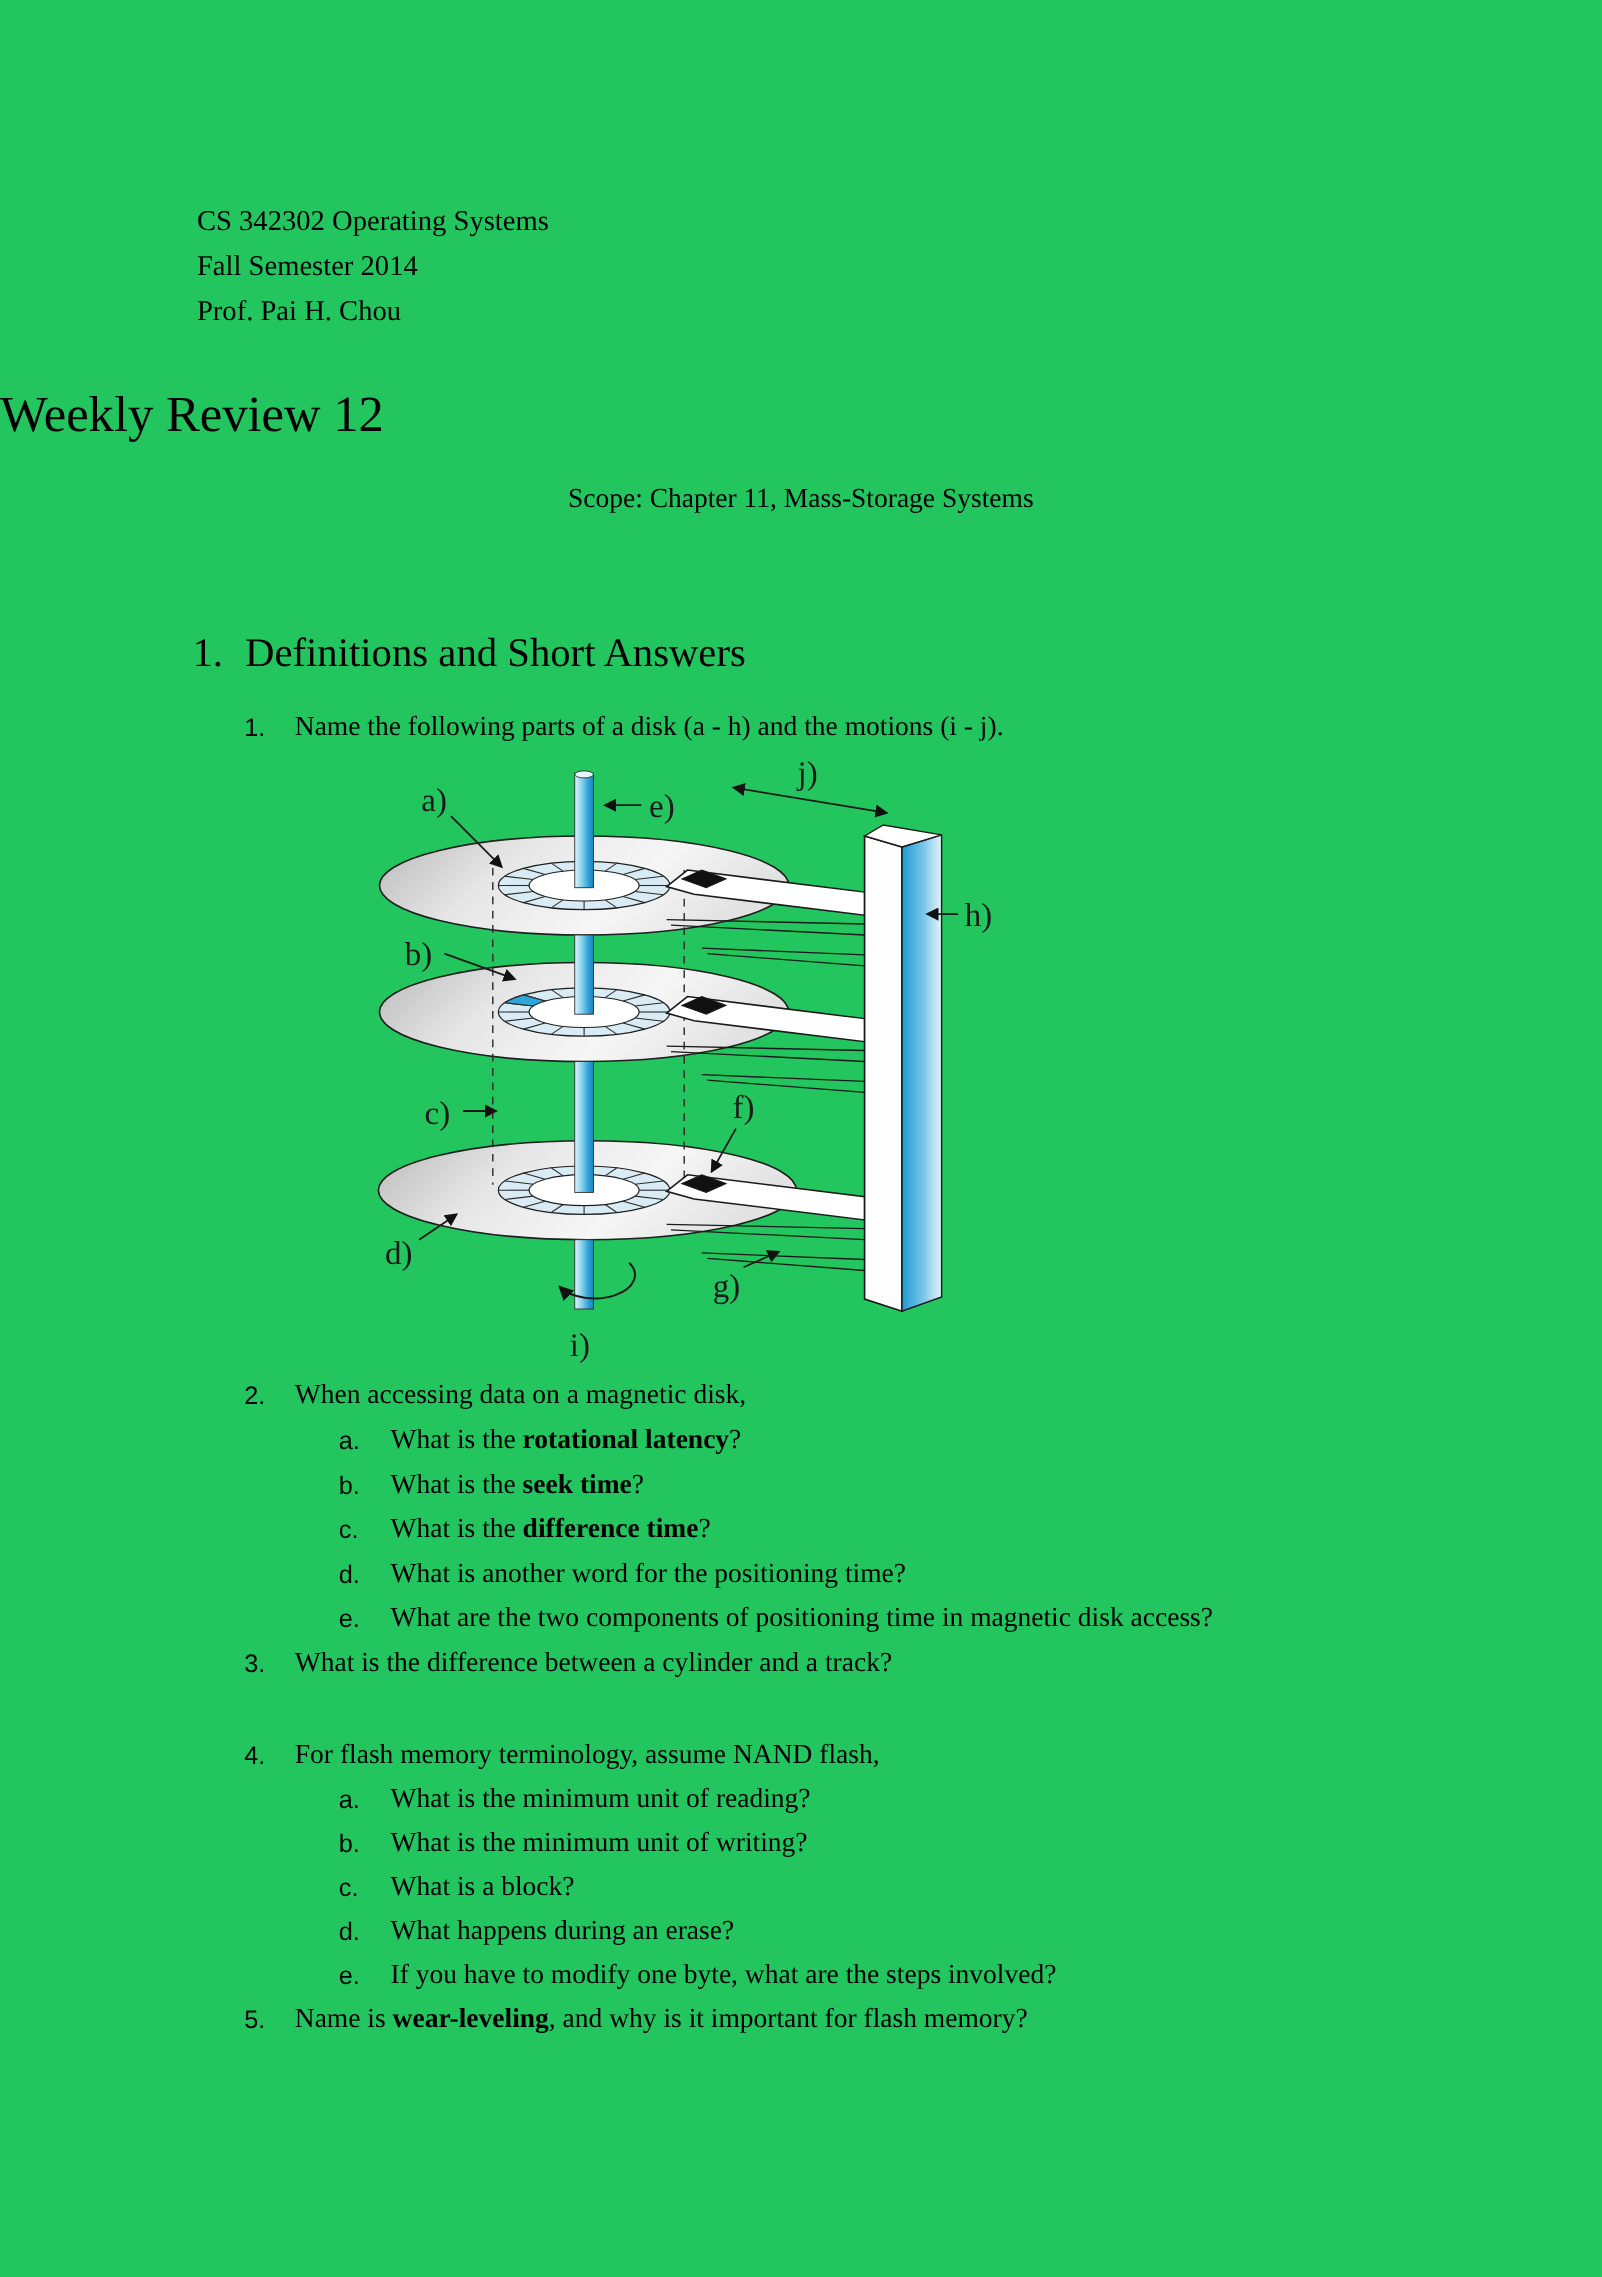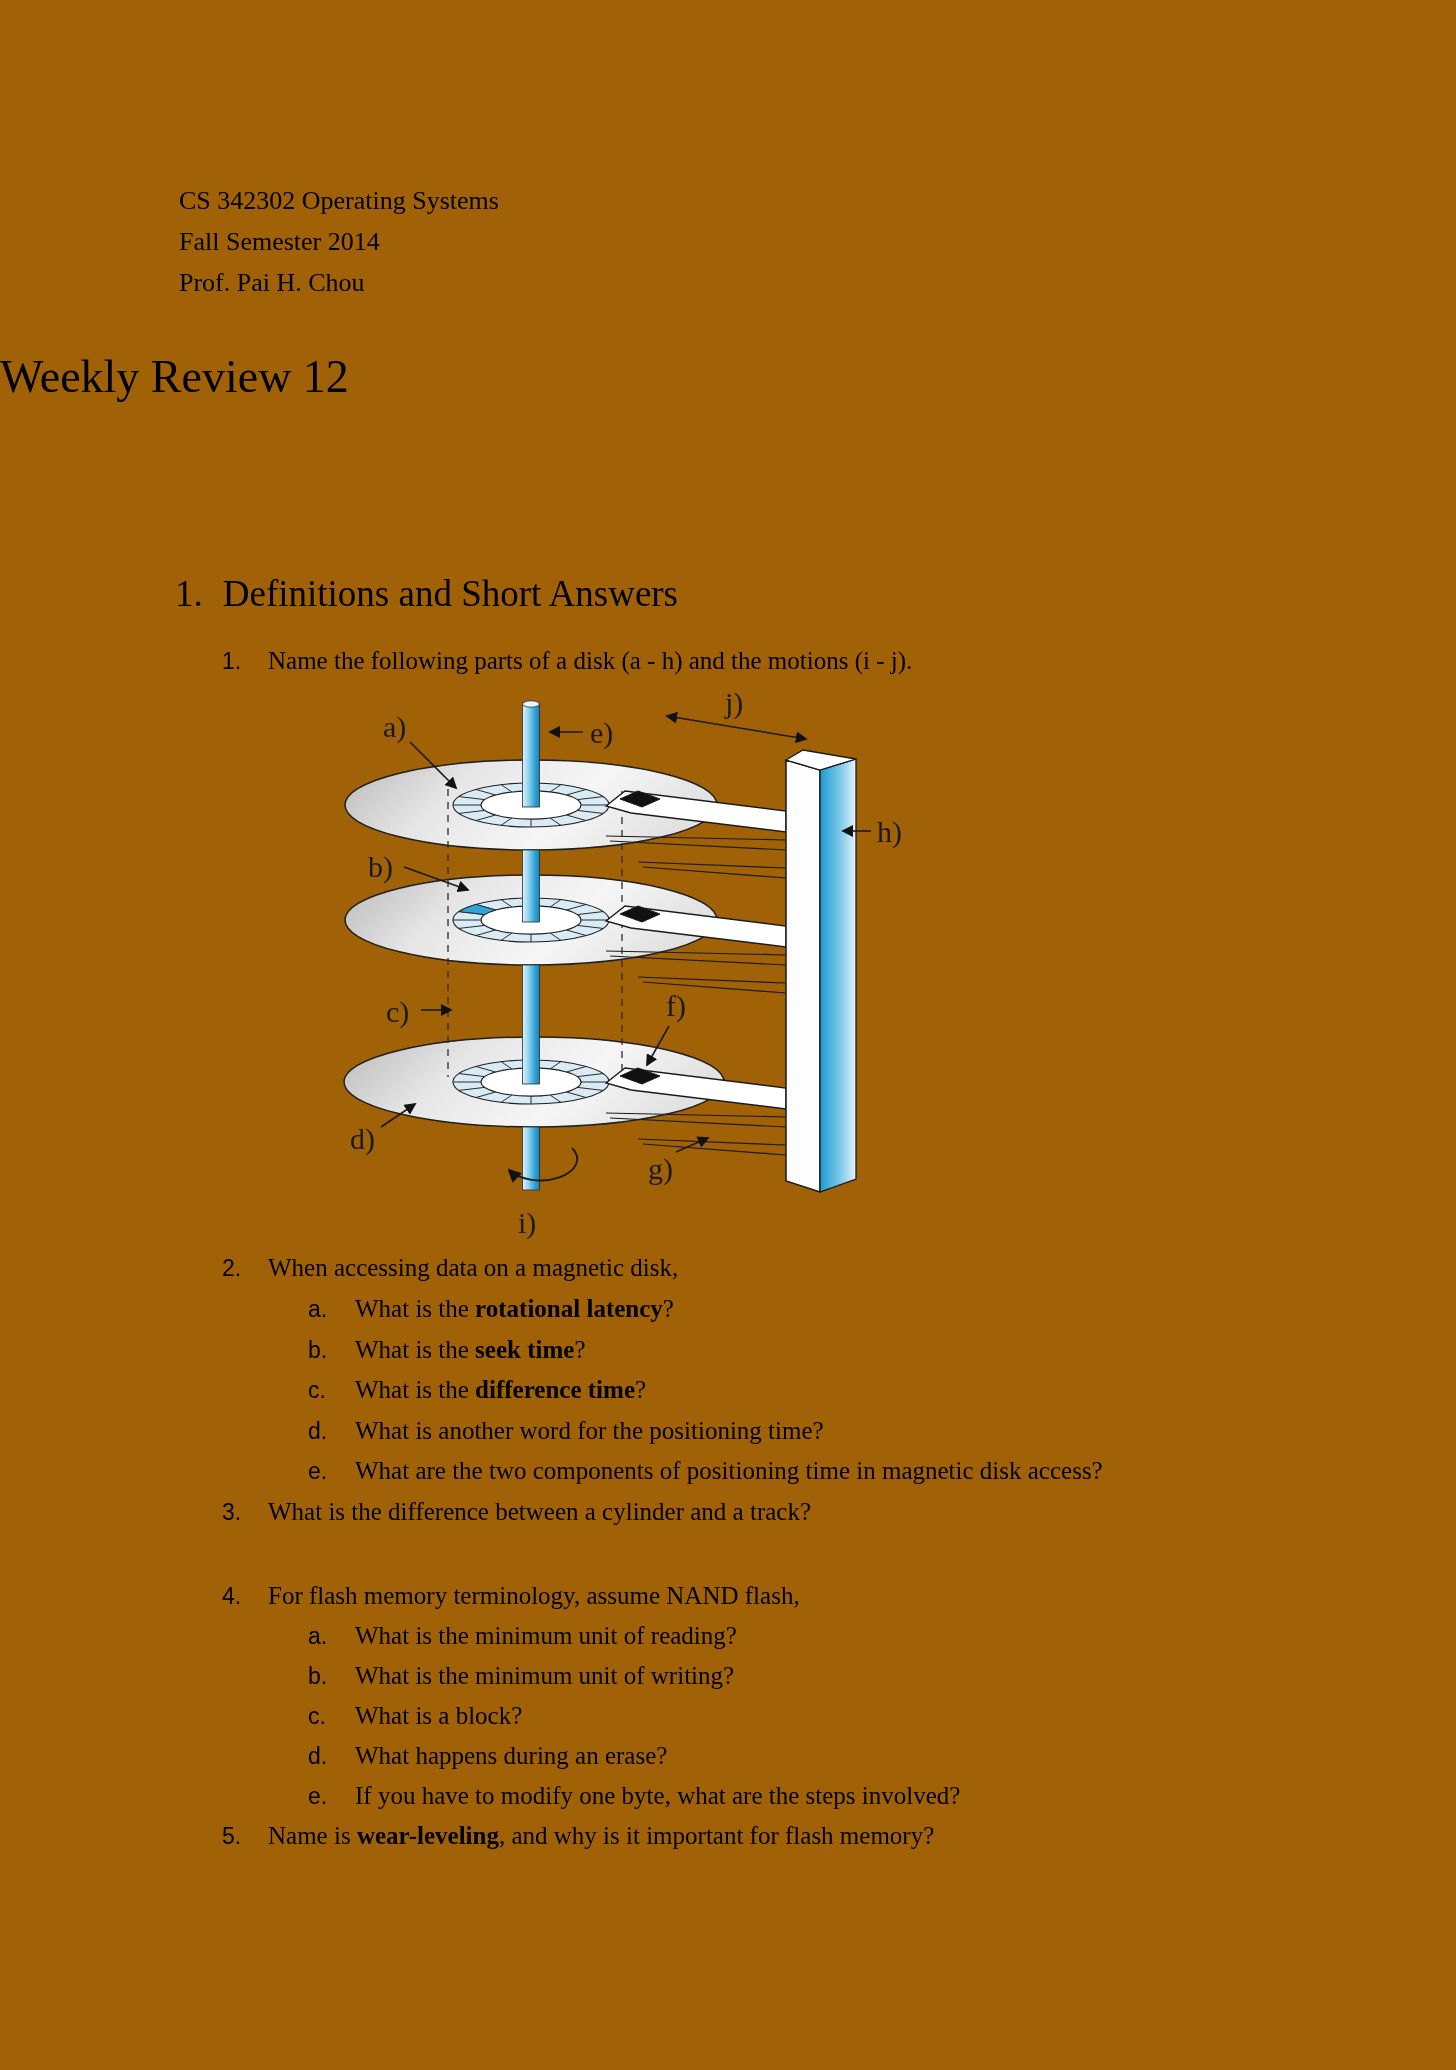--- a/index.html
+++ b/index.html
@@ -1,16 +1,16 @@
 <!DOCTYPE html>
 <html><head>
 <meta charset="utf-8">
 <style>
   html,body{margin:0;padding:0;background:#ffffff;}
-  .doc{position:relative;width:1456px;height:2070px;background:#a16207;overflow:hidden;
+  .doc{position:relative;width:1456px;height:2070px;background:#22c55e;overflow:hidden;
        font-family:"Liberation Serif",serif;color:#000;}
   .hdr{position:absolute;left:179px;top:180px;font-size:26px;line-height:41px;}
   .title{position:absolute;left:0;top:350px;width:100%;text-align:left;font-size:46px;}
   .scope{position:absolute;left:0;top:440px;width:100%;text-align:center;font-size:25px;}
   .h1{position:absolute;left:175px;top:572px;font-size:37px;}
   .h1 .num{margin-right:20px;}
   .q-line{position:absolute;left:0;width:100%;font-size:25px;line-height:1.2;}
   .mk{position:absolute;font-family:"Liberation Sans",sans-serif;font-size:23px;top:2px;}
   .mk1{left:222px;}
   .mk2{left:308px;}
@@ -26,20 +26,21 @@
 
 <div class="doc">
 
   <div class="hdr">
     <div>CS 342302 Operating Systems</div>
     <div>Fall Semester 2014</div>
     <div>Prof. Pai H. Chou</div>
   </div>
 
   <div class="title">Weekly Review 12</div>
+  <div class="scope">Scope: Chapter 11, Mass-Storage Systems</div>
 
   <div class="h1">
     <span class="num">1.</span><span>Definitions and Short Answers</span>
   </div>
 
   <div class="q-line" style="top:646px">
     <span class="mk mk1">1.</span>
     <span class="tx tx1"><span>Name the following parts of a disk (a - h) and the motions (i - j).</span></span>
   </div>
 

